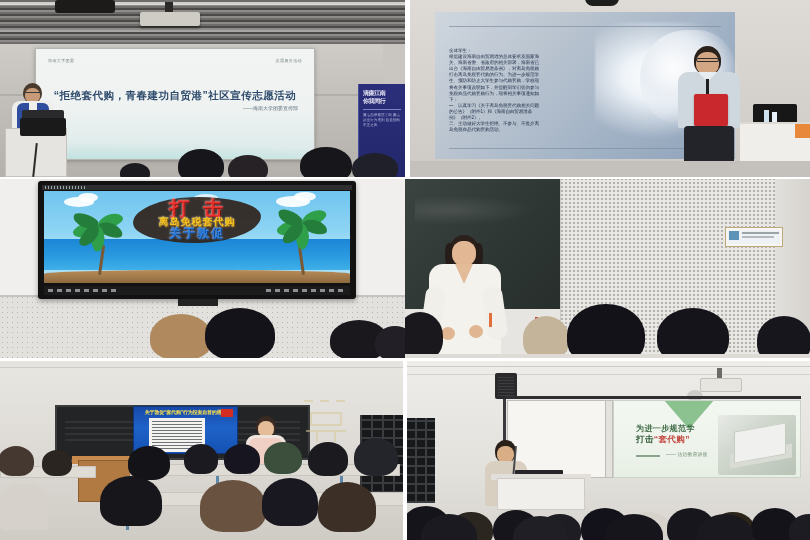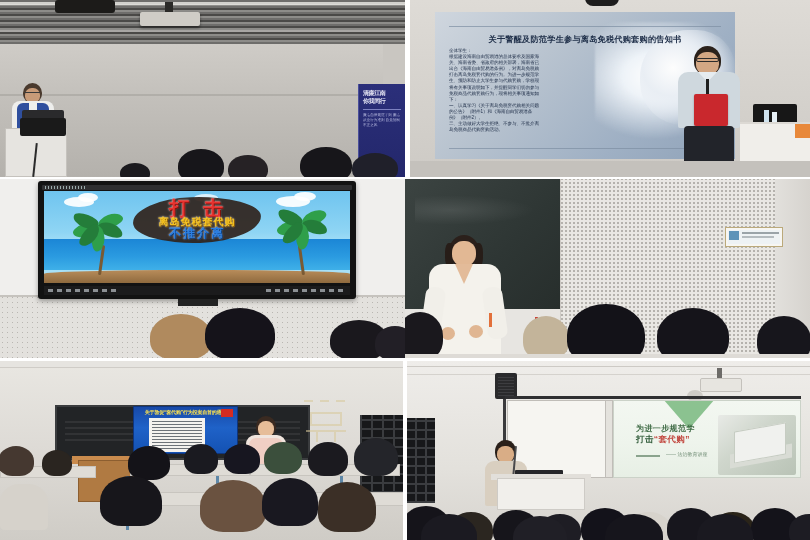--- a/index.html
+++ b/index.html
@@ -269,20 +269,27 @@
         <div class="tl-ceil-hi3"></div>
       <div class="tl-proj-blob"></div>
       <div class="tl-proj-arm"></div>
       <div class="tl-projector"></div>
     </div>
     <div class="tl-wall">
         <div class="tl-wall-seam"></div>
       </div>
     <div class="tl-wallseg"></div>
 
+    <div class="tl-screen">
+      <div class="tl-screen-wave"></div>
+      <div class="tl-scr-hdrL">海南大学团委</div>
+      <div class="tl-scr-hdrR">志愿服务活动</div>
+      <div class="tl-scr-title">“拒绝套代购，青春建功自贸港”社区宣传志愿活动</div>
+      <div class="tl-scr-sub">——海南大学团委宣传部</div>
+    </div>
 
     <div class="tl-speaker">
       <div class="sp-head"></div>
         <div class="sp-face"></div>
         <div class="sp-glass"></div>
       <div class="sp-body"></div>
         <div class="sp-vest"></div>
         <div class="sp-vest-gap"></div>
         <div class="sp-logo"></div>
     </div>
@@ -310,21 +317,20 @@
   </div>
 
   <div class="panel" id="p-tr">
     <div class="tr-wall"></div>
     <div class="tr-camera"></div>
 
     <div class="tr-slide">
       <div class="tr-glow"></div>
       <div class="tr-hand"></div>
       <div class="tr-rule"></div>
-      <div class="tr-slide-title">关于警醒及防范学生参与离岛免税代购套购的告知书</div>
       <div class="tr-body">
         <p>全体学生：</p>
         <p>根据建设海南自由贸易港的总体要求及国家海</p>
         <p>关、海南省委、省政府的相关部署，海南省已</p>
         <p>出台《海南自由贸易港条例》，对离岛免税购</p>
         <p>打击离岛免税套代购的行为。为进一步规范学</p>
         <p>生、预防和防止大学生参与代购套购，学校现</p>
         <p>将有关事项说明如下，并提醒同学们切勿参与</p>
         <p>免税商品代购套购行为，现将相关事项通知如</p>
         <p>下：</p>
@@ -391,21 +397,21 @@
           <div class="frond" style="left:30px;top:6px;transform:rotate(-25deg);"></div>
           <div class="frond d" style="left:30px;top:6px;transform:rotate(15deg);"></div>
           <div class="frond" style="left:30px;top:6px;transform:rotate(88deg);"></div>
           <div class="frond d" style="left:30px;top:6px;transform:rotate(132deg);"></div>
         </div>
 
         <div class="ml-blob"></div>
         <div class="ml-title">
           <span class="ml-t1">打击</span>
           <span class="ml-t2">离岛免税套代购</span>
-          <span class="ml-t3">不推介离</span>
+          <span class="ml-t3">关于敦促</span>
         </div>
       </div>
       <div class="ml-tvbottom">
         <div class="ml-btns-l"></div>
           <div class="ml-btns-r"></div>
       </div>
     </div>
     <div class="ml-tvstand"></div>
 
     <div>

